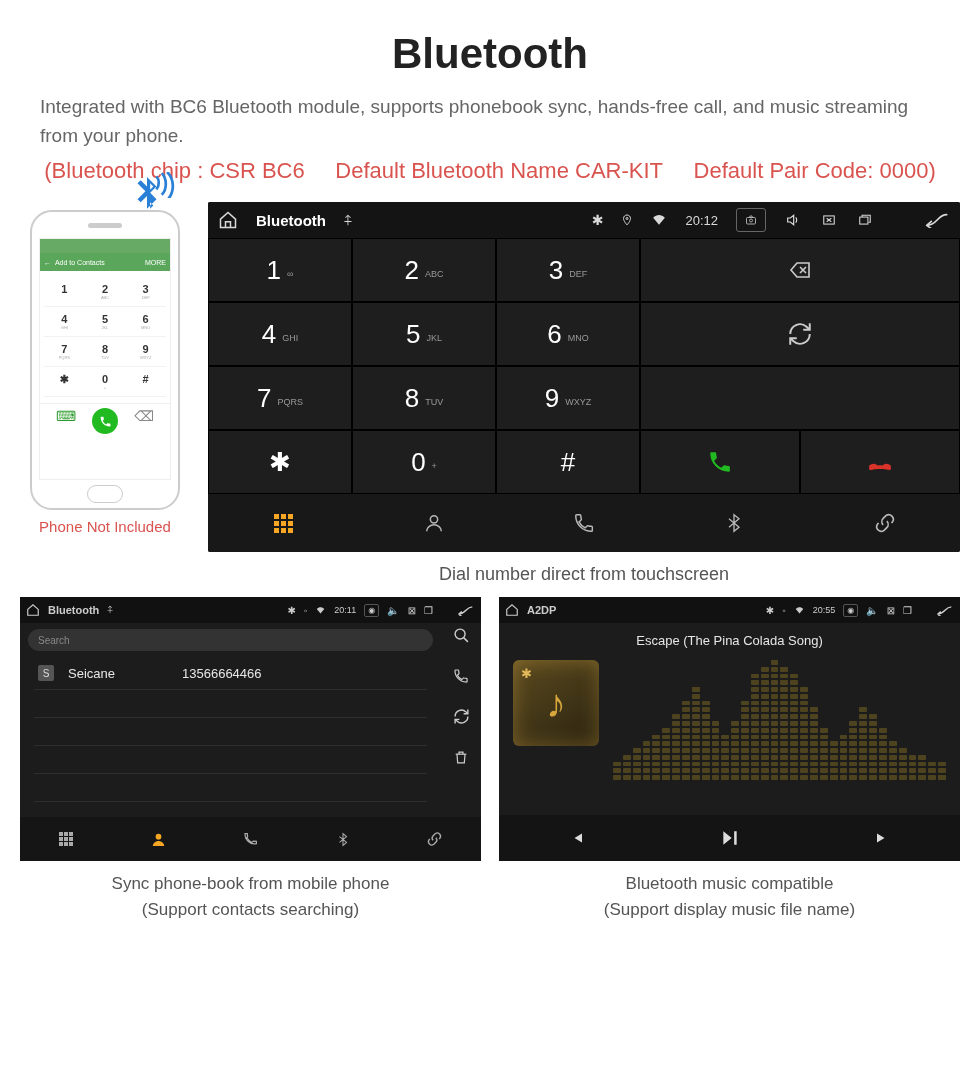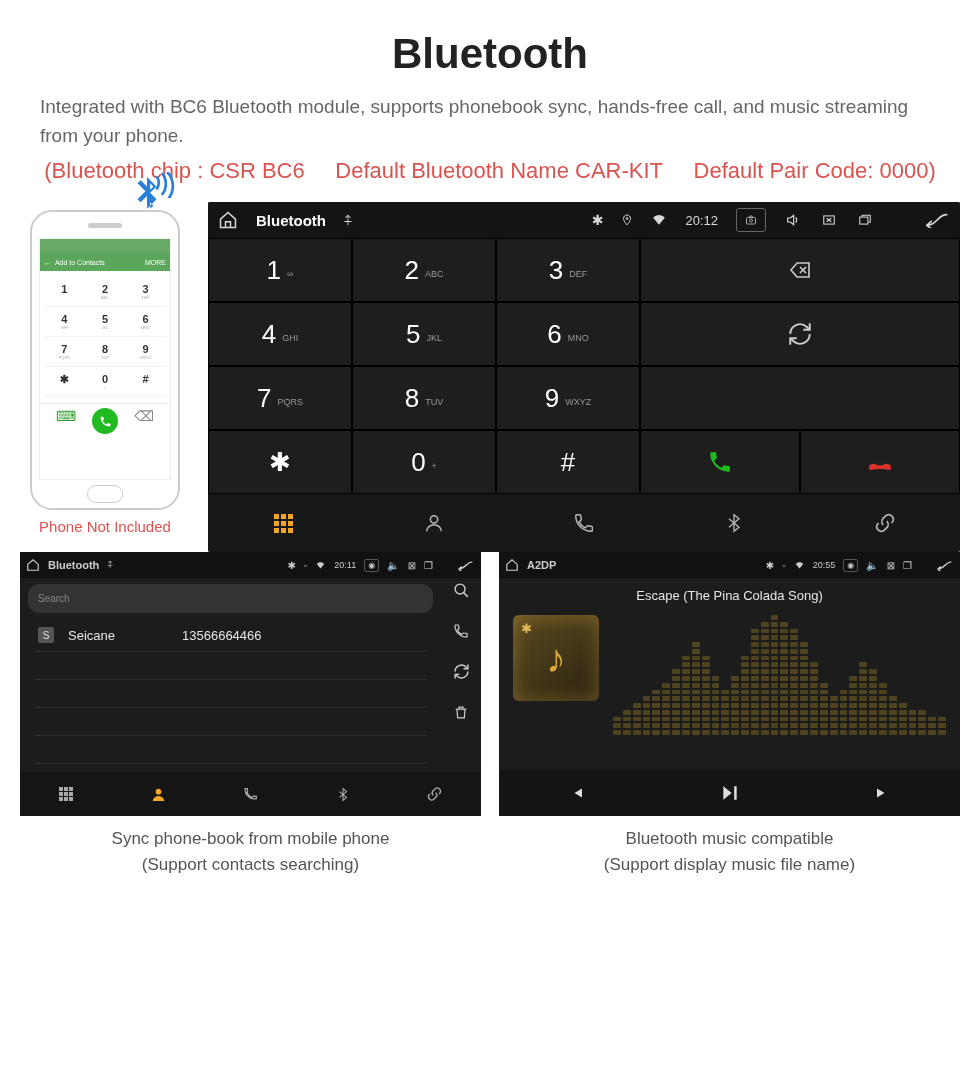--- a/index.html
+++ b/index.html
@@ -43,21 +43,21 @@
 .grid-ico{display:grid;grid-template-columns:repeat(3,5px);grid-template-rows:repeat(3,5px);gap:2px}
 .grid-ico span{background:#f5a623}
 .caption{text-align:center;font-size:18px;color:#555;padding:12px 0}
 .bottom-row{display:flex;gap:18px;padding:0 20px}
 .btm-panel{width:471px}
 .mini-hu{height:264px;background:#1c1c1c;color:#ccc;display:flex;flex-direction:column}
 .mini-status{height:26px;background:#111;display:flex;align-items:center;padding:0 6px;gap:8px;font-size:9px;color:#ccc}
 .mini-status .spacer{flex:1}
 .mini-status .sico{font-size:10px}
 .search-row{display:flex;align-items:center;padding:6px 8px;gap:10px}
-.search-box{flex:1;height:29px;background:#333;border-radius:11px;padding:0 10px;font-size:10px;color:#888;display:flex;align-items:center}
+.search-box{flex:1;height:22px;background:#333;border-radius:11px;padding:0 10px;font-size:10px;color:#888;display:flex;align-items:center}
 .contact-list{flex:1;padding:0 14px}
 .contact-row{display:flex;align-items:center;gap:14px;padding:8px 4px;border-bottom:1px solid #2e2e2e;font-size:13px;color:#e6e6e6}
 .row-empty{height:28px;border-bottom:1px solid #2e2e2e}
 .badge{width:16px;height:16px;background:#555;color:#ddd;font-size:10px;display:flex;align-items:center;justify-content:center;border-radius:2px}
 .right-icons{width:40px;display:flex;flex-direction:column;gap:24px;align-items:center;padding-top:4px;color:#ccc;font-size:17px}
 .mini-tabs{height:44px;display:flex;background:#151515}
 .mini-tab{flex:1;display:flex;align-items:center;justify-content:center;font-size:17px;color:#aaa}
 .mini-tab.active{color:#f5a623}
 .music-body{flex:1;display:flex;flex-direction:column;align-items:center;padding-top:10px}
 .track-name{font-size:13px;color:#e6e6e6;margin-bottom:12px}
@@ -268,20 +268,21 @@
             </svg>
           </div>
         <div class="hu-tab">
             <svg width="26" height="22" viewBox="0 0 24 24" fill="none" stroke="#b8b8b8" stroke-width="1.8">
               <path d="M10 14a5 5 0 0 1 0-7l3-3a5 5 0 0 1 7 7l-1 1"></path>
               <path d="M14 10a5 5 0 0 1 0 7l-3 3a5 5 0 0 1-7-7l1-1"></path>
             </svg>
           </div>
       </div>
     </div>
+    <div class="caption">Dial number direct from touchscreen</div>
   </div>
 </div>
 
 <div class="bottom-row">
   <div class="btm-panel">
     <div class="mini-hu">
       <div class="mini-status">
         <span>
             <svg width="14" height="14" viewBox="0 0 24 24" fill="none" stroke="#ccc" stroke-width="2">
               <path d="M3 11l9-8 9 8v10H3z"></path>

